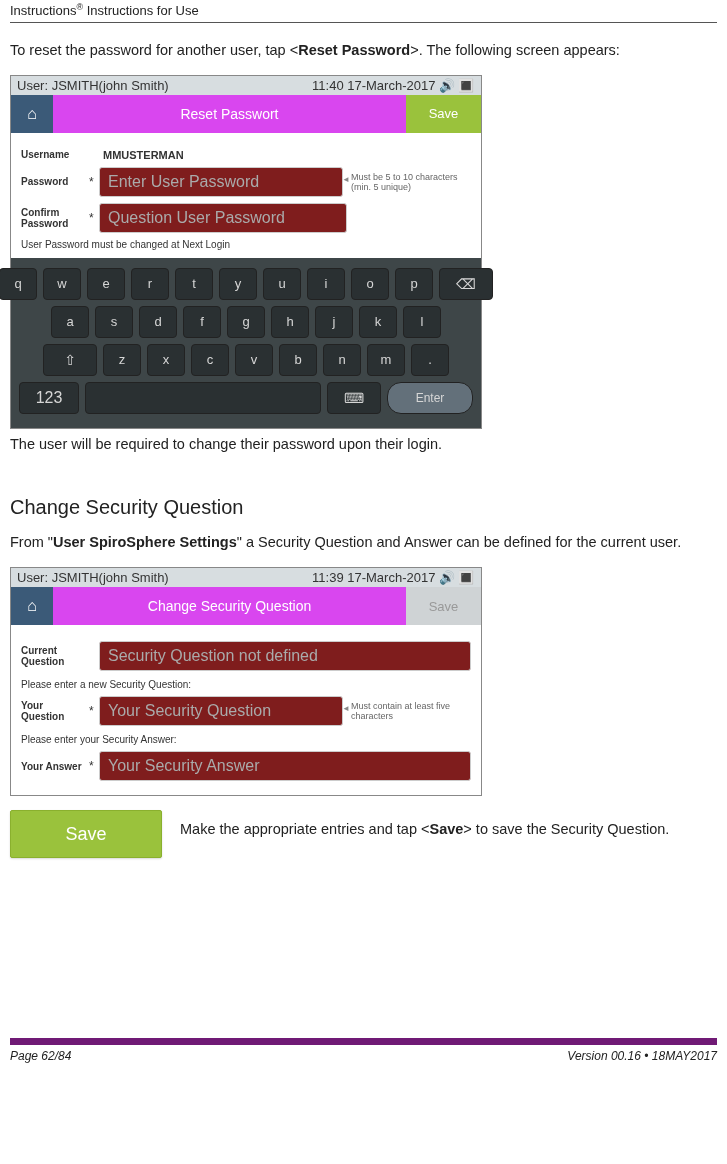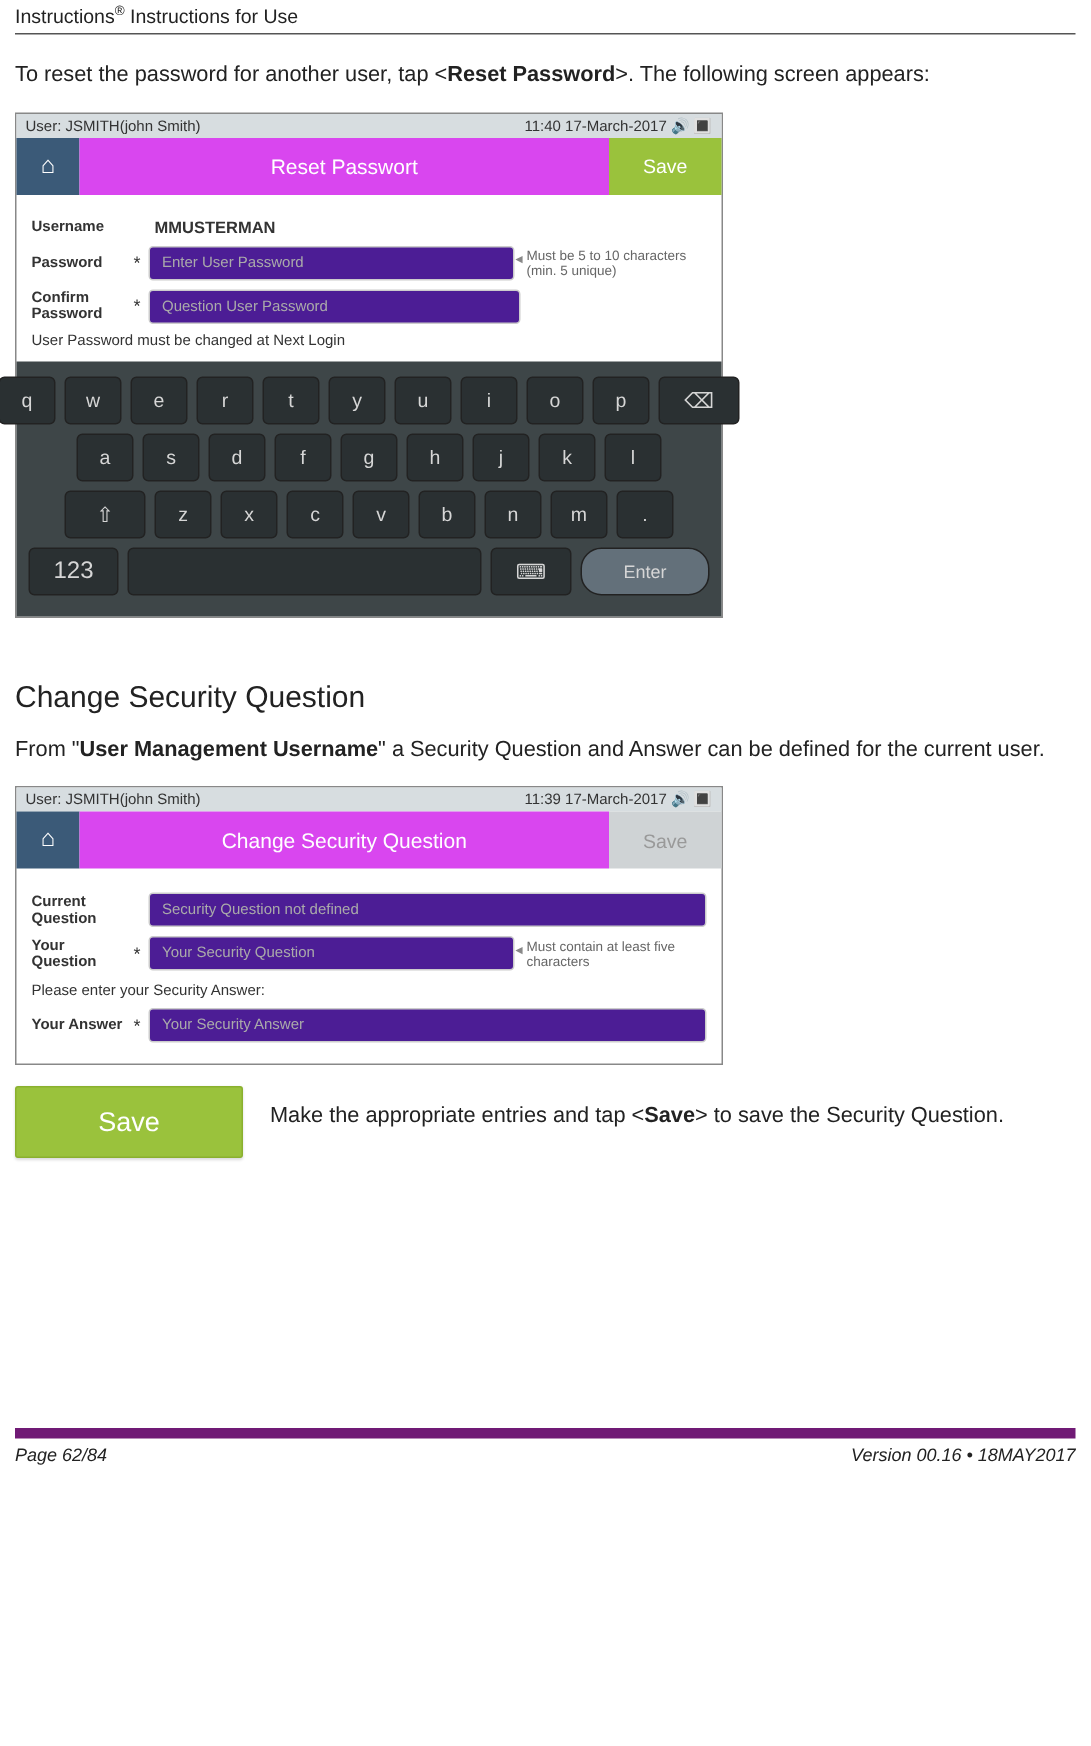--- a/index.html
+++ b/index.html
@@ -35,21 +35,21 @@
     background: #fff;
     font-size: 11px;
     color: #555;
   }
   .shot .statusbar {
     background: #d7dde0;
     display: flex;
     align-items: flex-end;
     justify-content: space-between;
     padding: 2px 6px;
-    font-size: 10px;
+    font-size: 13px;
     color: #333;
   }
   .topbar { display: flex; height: 38px; }
   .topbar .home {
     width: 42px; background: #3b5a78;
     display:flex;align-items:center;justify-content:center;color:#fff;font-size:16px;
   }
   .topbar .title {
     flex: 1; background: #d946ef; color: #fff;
     display:flex;align-items:center;justify-content:center;
@@ -61,21 +61,21 @@
     font-size: 13px;
   }
   .topbar .save-disabled { background:#cfd3d5; color:#999; }
   .form-area { padding: 10px 10px 8px 10px; }
   .form-row { display:flex; align-items:center; margin:6px 0; }
   .form-label { width: 68px; font-weight:bold; color:#333; font-size:10px; }
   .req { color:#333; width:10px; font-size:12px; }
   .form-value { font-weight:bold; color:#333; font-size:11px; padding-left:4px; }
   .form-input {
     flex:1; border:1px solid #ccc; border-radius:3px;
-    padding:5px 8px; color:#aaa; font-size:10px; background:#4c1d95;
+    padding:5px 8px; color:#aaa; font-size:16px; background:#7f1d1d;
     max-width: 230px;
   }
   .hint {
     margin-left:8px; font-size:9px; color:#666; width:120px;
     position: relative;
   }
   .hint::before {
     content:"◄"; font-size:8px; position:absolute; left:-9px; top:3px; color:#888;
   }
   .form-note { font-weight:normal; font-size:10px; color:#333; margin-top:6px; }
@@ -190,43 +190,45 @@
       </div>
       <div class="krow">
         <div class="key num">123</div>
         <div class="key space"></div>
         <div class="key wide">⌨</div>
         <div class="key enter">Enter</div>
       </div>
     </div>
   </div>
 
+  <p class="body-para">The user will be required to change their password upon their login.</p>
 
   <h2 class="section-heading">Change Security Question</h2>
 
   <p class="body-para">
-    <span>From "</span><span class="bold">User Management Username</span><span>" a Security Question and Answer can be defined for the current user.</span>
+    <span>From "</span><span class="bold">User SpiroSphere Settings</span><span>" a Security Question and Answer can be defined for the current user.</span>
   </p>
 
   <div class="shot">
     <div class="statusbar">
       <span>User: JSMITH(john Smith)</span>
       <span>11:39 17-March-2017  🔊 🔳</span>
     </div>
     <div class="topbar">
       <div class="home">⌂</div>
       <div class="title">Change Security Question</div>
       <div class="save save-disabled">Save</div>
     </div>
     <div class="form-area">
       <div class="form-row">
         <div class="form-label">Current Question</div>
         <div class="req"></div>
         <div class="form-input" style="max-width:none">Security Question not defined</div>
       </div>
+      <div class="form-section-label">Please enter a new Security Question:</div>
       <div class="form-row">
         <div class="form-label">Your Question</div>
         <div class="req">*</div>
         <div class="form-input">Your Security Question</div>
         <div class="hint">Must contain at least five characters</div>
       </div>
       <div class="form-section-label">Please enter your Security Answer:</div>
       <div class="form-row">
         <div class="form-label">Your Answer</div>
         <div class="req">*</div>

